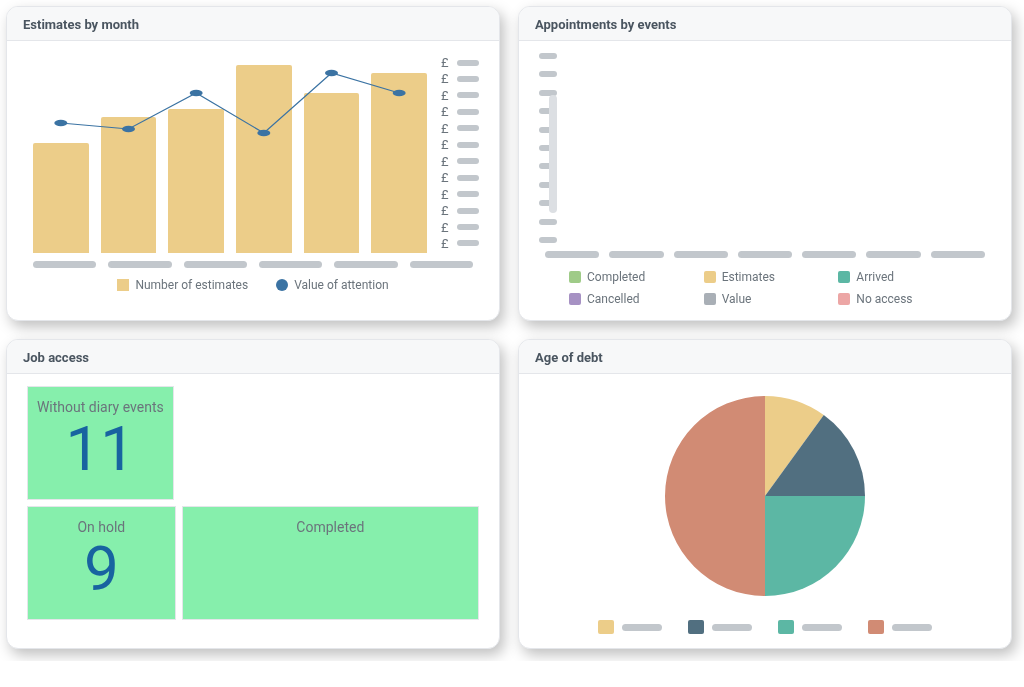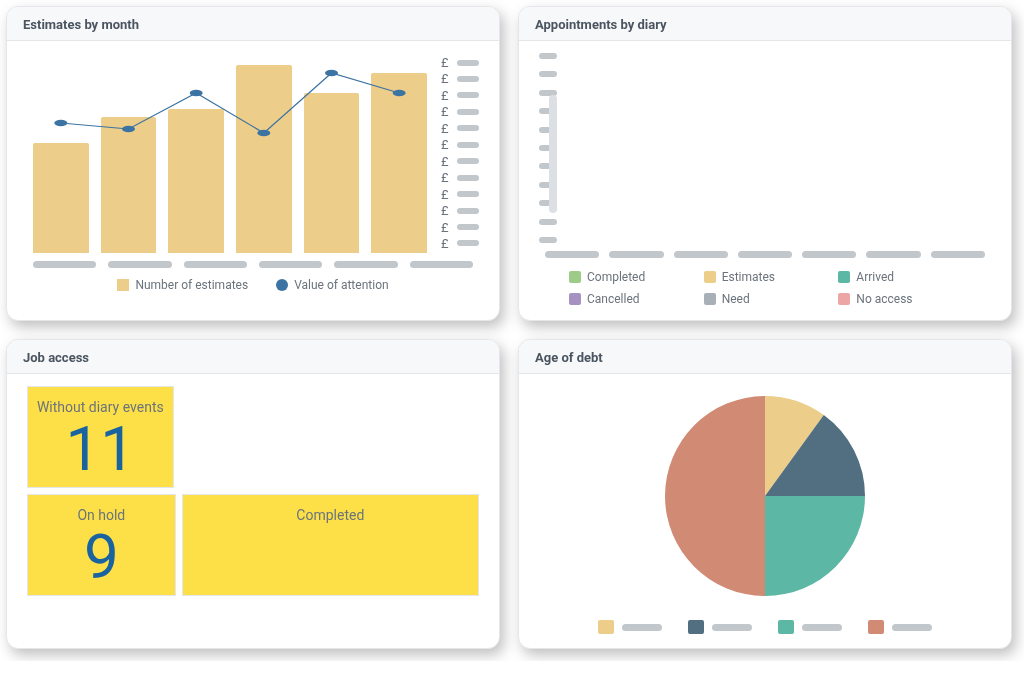--- a/index.html
+++ b/index.html
@@ -157,23 +157,23 @@
   .apt-legend .leg-item .swatch-sq { border-radius: 2px; }
 
   
   .jobs {
     display: grid;
     grid-template-columns: 1fr 1fr 1fr;
     gap: 6px;
   }
   .jbox {
     border: 1px solid var(--card-border);
-    background: #fde047;
+    background: #86efac;
     text-align: center;
-    padding: 12px 8px 4px;
+    padding: 12px 8px 16px;
   }
   .jlabel { font-size: 14px; color: var(--text-label); }
   .jnum {
     color: var(--big-number);
     font-size: 62px;
     line-height: 1.1;
     font-weight: 400;
   }
   .jobs-row2 {
     display: grid;
@@ -291,21 +291,21 @@
         </div>
         <div class="leg-item">
           <span class="swatch-dot" style="background:var(--line-blue)"></span>
           <span>Value of attention</span>
         </div>
       </div>
     </div>
   </div>
 
   <div class="card">
-    <div class="card-header">Appointments by diary</div>
+    <div class="card-header">Appointments by events</div>
     <div class="card-body">
       <div class="apt-chart">
         <div class="apt-yaxis">
           <div class="apt-ydashes" id="apt-ydashes">
               <div class="dash"></div>
               <div class="dash"></div>
               <div class="dash"></div>
               <div class="dash"></div>
               <div class="dash"></div>
               <div class="dash"></div>
@@ -393,21 +393,21 @@
         <div class="leg-item">
           <span class="swatch-sq" style="background:var(--teal)"></span>
           <span>Arrived</span>
         </div>
         <div class="leg-item">
           <span class="swatch-sq" style="background:var(--purple)"></span>
           <span>Cancelled</span>
         </div>
         <div class="leg-item">
           <span class="swatch-sq" style="background:var(--grey)"></span>
-          <span>Need</span>
+          <span>Value</span>
         </div>
         <div class="leg-item">
           <span class="swatch-sq" style="background:var(--pink)"></span>
           <span>No access</span>
         </div>
       </div>
     </div>
   </div>
 
   <div class="card">

